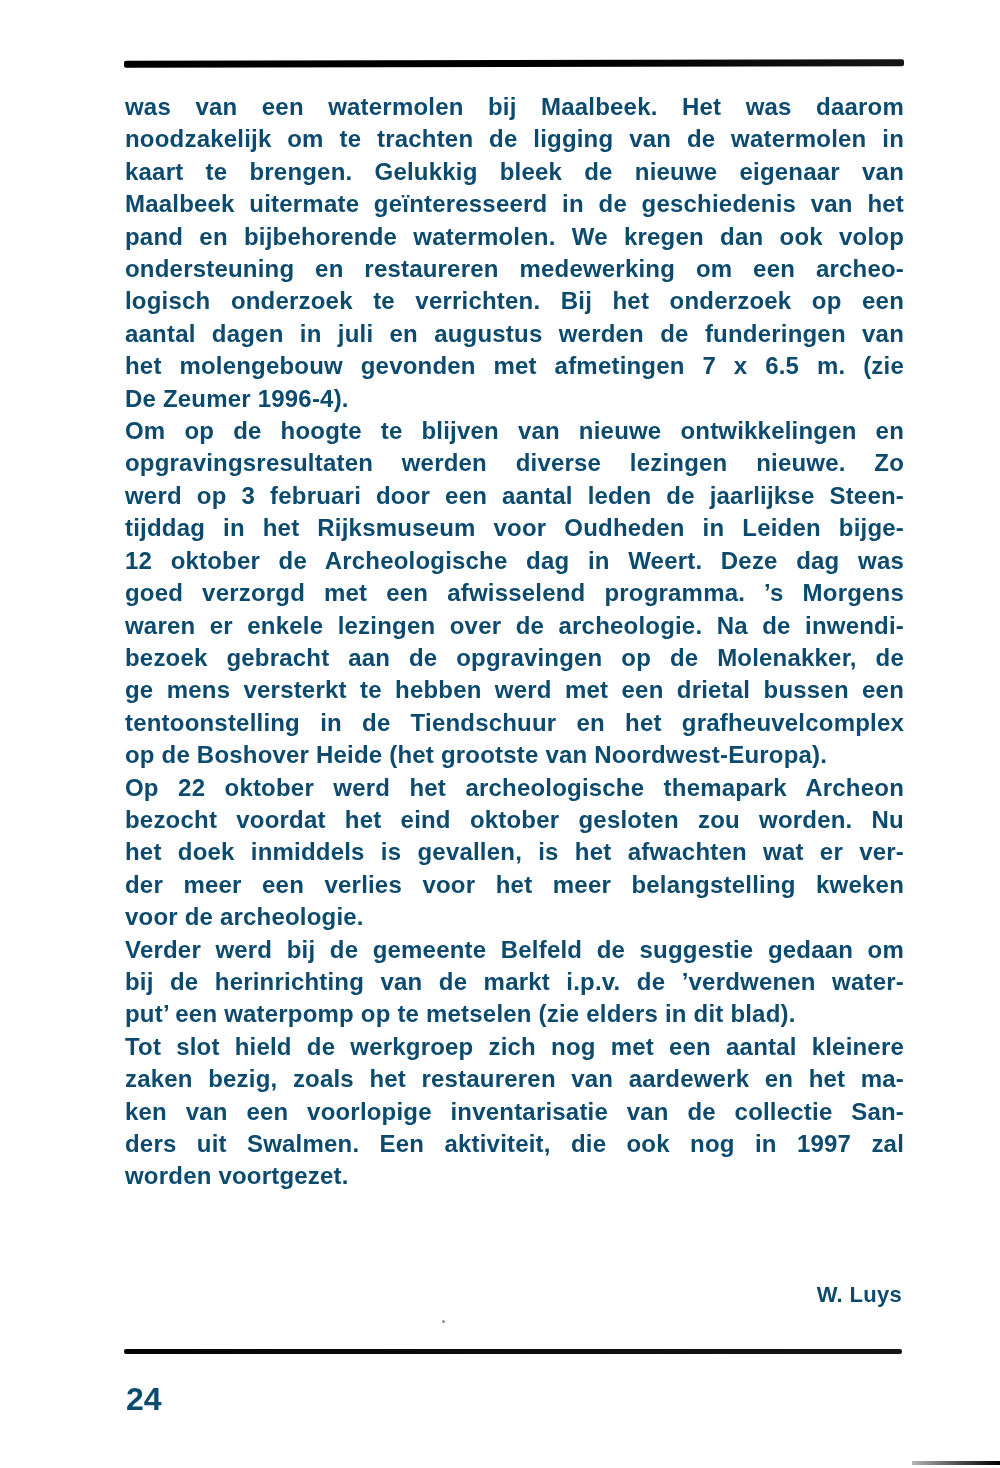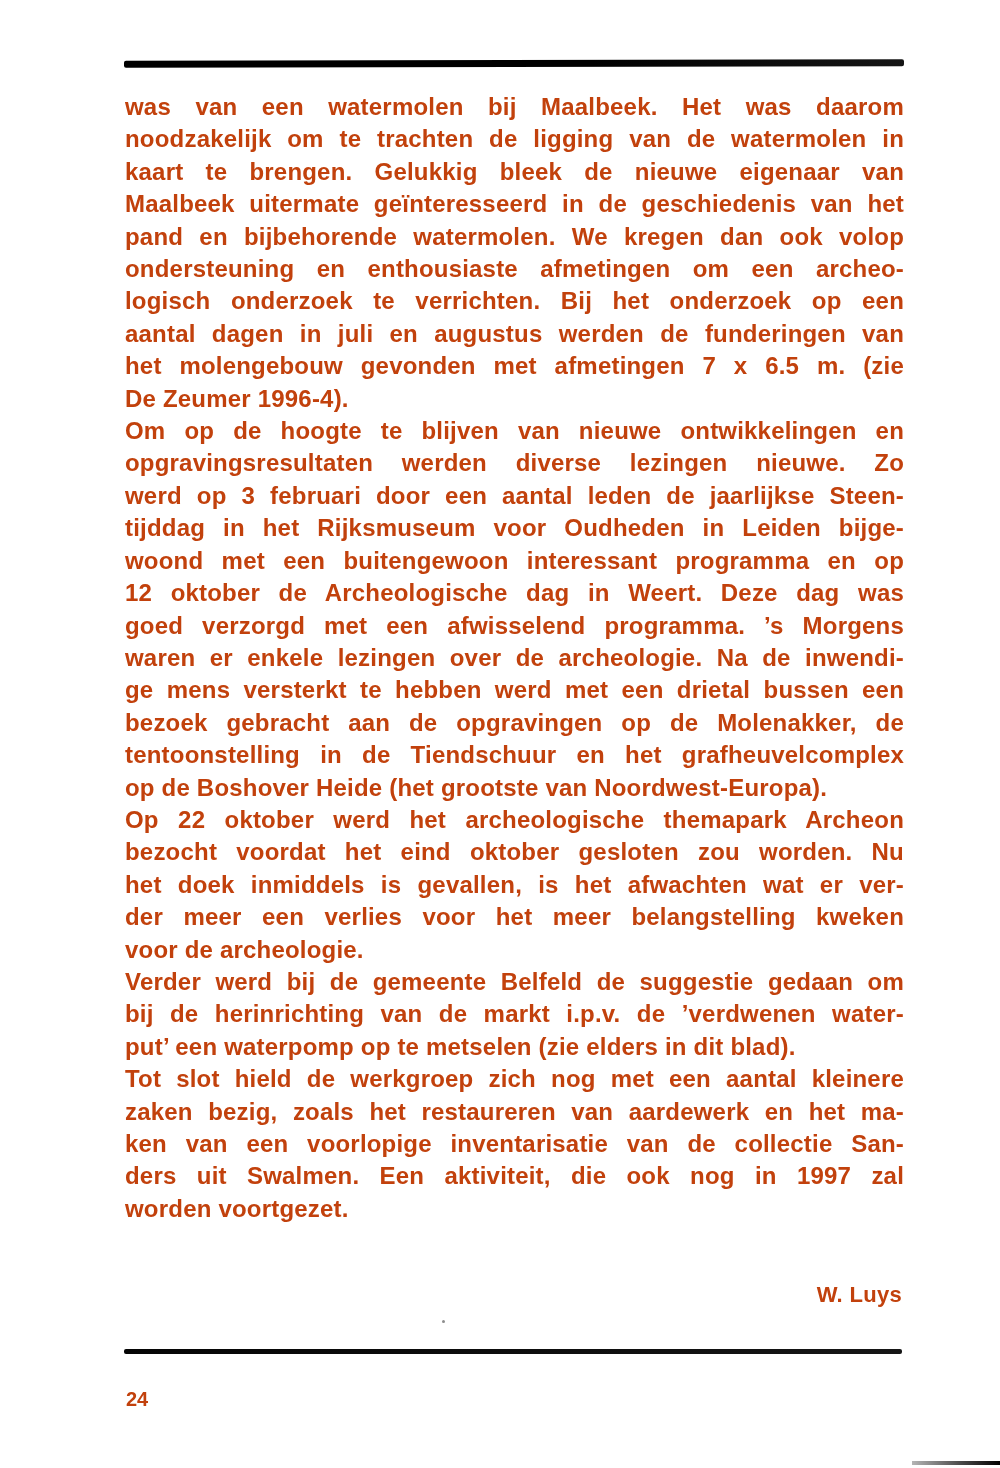--- a/index.html
+++ b/index.html
@@ -7,21 +7,21 @@
     padding: 0;
     background: #ffffff;
   }
   .page {
     position: relative;
     width: 1000px;
     height: 1468px;
     background: #ffffff;
     overflow: hidden;
     font-family: "Liberation Sans", sans-serif;
-    color: #c2410c;
+    color: #0c4a6e;
   }
   .rule {
     position: absolute;
     background: #0a0a0a;
     border-radius: 2px;
   }
   .rule-top {
     left: 124px;
     top: 60px;
     width: 780px;
@@ -63,21 +63,21 @@
     text-align: right;
     font-size: 22px;
     line-height: 32px;
     font-weight: bold;
     letter-spacing: 0.3px;
   }
   .page-number {
     position: absolute;
     left: 126px;
     top: 1382px;
-    font-size: 20px;
+    font-size: 32px;
     line-height: 34px;
     font-weight: bold;
   }
   .speck {
     position: absolute;
     left: 442px;
     top: 1320px;
     width: 3px;
     height: 3px;
     background: #8d8d8d;
@@ -98,37 +98,36 @@
 <div class="page">
   <div class="rule rule-top"></div>
 
   <div class="text-body">
       <div class="para">
         <div class="line">was van een watermolen bij Maalbeek. Het was daarom</div>
         <div class="line">noodzakelijk om te trachten de ligging van de watermolen in</div>
         <div class="line">kaart te brengen. Gelukkig bleek de nieuwe eigenaar van</div>
         <div class="line">Maalbeek uitermate geïnteresseerd in de geschiedenis van het</div>
         <div class="line">pand en bijbehorende watermolen. We kregen dan ook volop</div>
-        <div class="line">ondersteuning en enthousiaste afmetingen om een archeo-</div>
+        <div class="line">ondersteuning en restaureren medewerking om een archeo-</div>
         <div class="line">logisch onderzoek te verrichten. Bij het onderzoek op een</div>
         <div class="line">aantal dagen in juli en augustus werden de funderingen van</div>
         <div class="line">het molengebouw gevonden met afmetingen 7 x 6.5 m. (zie</div>
         <div class="line last">De Zeumer 1996-4).</div>
       </div>
       <div class="para">
         <div class="line">Om op de hoogte te blijven van nieuwe ontwikkelingen en</div>
         <div class="line">opgravingsresultaten werden diverse lezingen nieuwe. Zo</div>
         <div class="line">werd op 3 februari door een aantal leden de jaarlijkse Steen-</div>
         <div class="line">tijddag in het Rijksmuseum voor Oudheden in Leiden bijge-</div>
-        <div class="line">woond met een buitengewoon interessant programma en op</div>
         <div class="line">12 oktober de Archeologische dag in Weert. Deze dag was</div>
         <div class="line">goed verzorgd met een afwisselend programma. ’s Morgens</div>
         <div class="line">waren er enkele lezingen over de archeologie. Na de inwendi-</div>
+        <div class="line">bezoek gebracht aan de opgravingen op de Molenakker, de</div>
         <div class="line">ge mens versterkt te hebben werd met een drietal bussen een</div>
-        <div class="line">bezoek gebracht aan de opgravingen op de Molenakker, de</div>
         <div class="line">tentoonstelling in de Tiendschuur en het grafheuvelcomplex</div>
         <div class="line last">op de Boshover Heide (het grootste van Noordwest-Europa).</div>
       </div>
       <div class="para">
         <div class="line">Op 22 oktober werd het archeologische themapark Archeon</div>
         <div class="line">bezocht voordat het eind oktober gesloten zou worden. Nu</div>
         <div class="line">het doek inmiddels is gevallen, is het afwachten wat er ver-</div>
         <div class="line">der meer een verlies voor het meer belangstelling kweken</div>
         <div class="line last">voor de archeologie.</div>
       </div>

